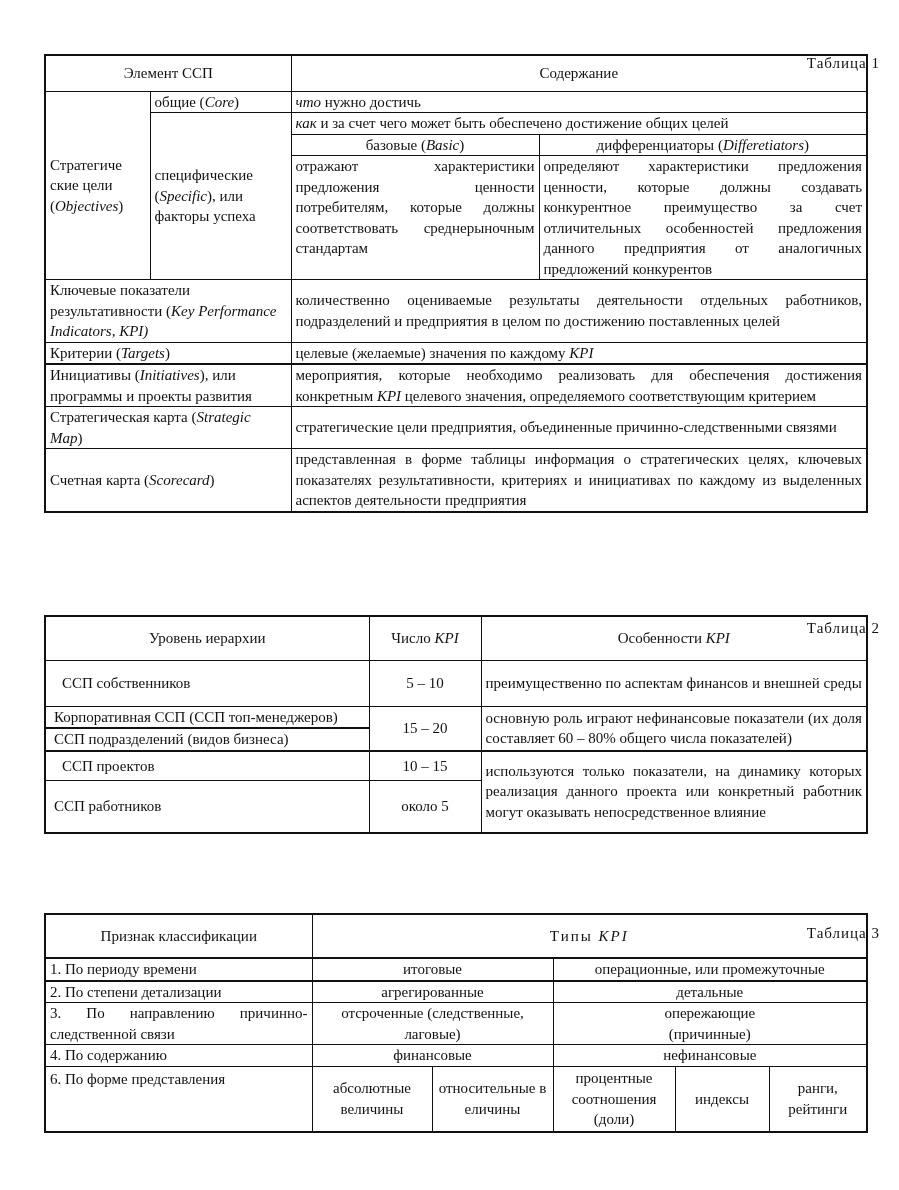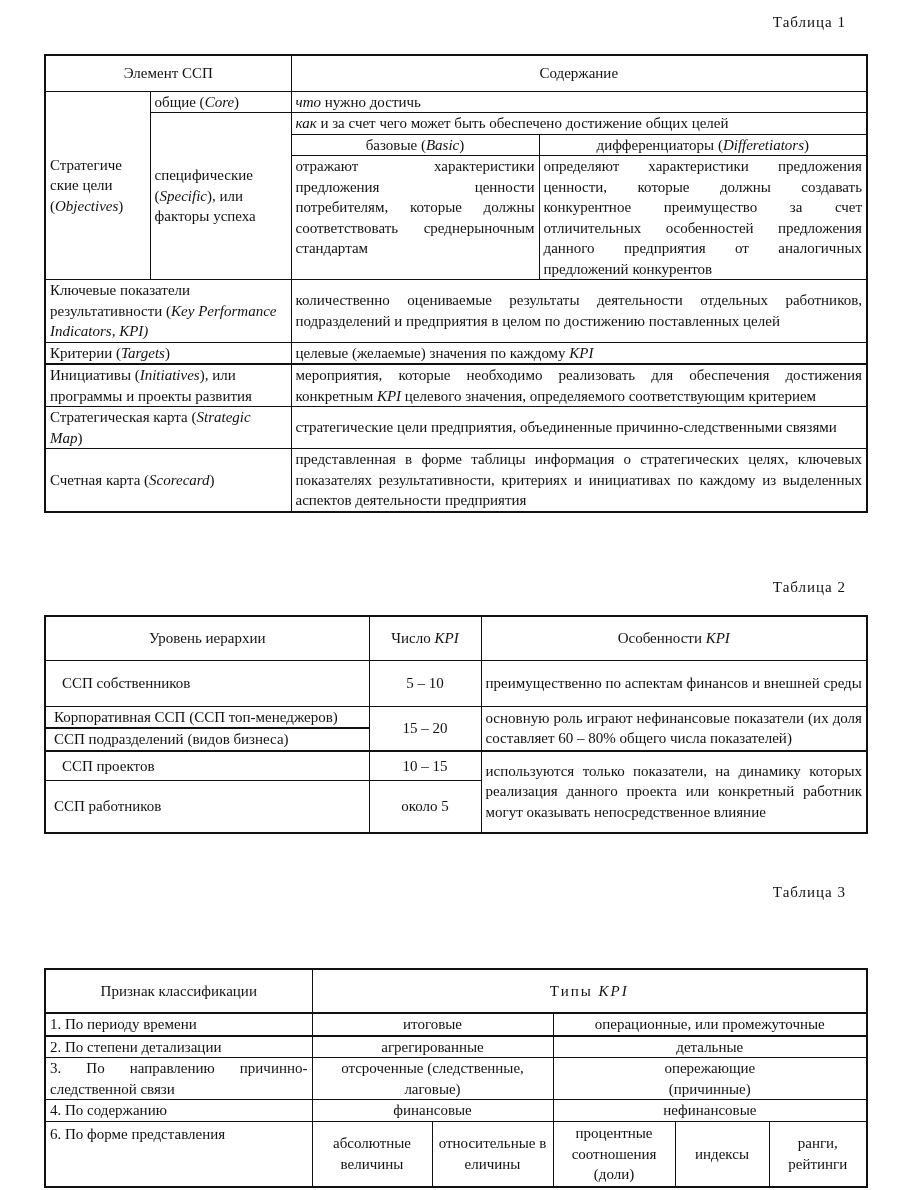--- a/index.html
+++ b/index.html
@@ -1,17 +1,17 @@
 <!DOCTYPE html>
 <html><head>
 <meta charset="utf-8">
 <style>
   html,body{margin:0;padding:0;background:#fff;}
   body{width:899px;height:1190px;position:relative;font-family:"Liberation Serif","DejaVu Serif",serif;color:#111;font-size:15px;}
-  .caption{position:absolute;right:53px;font-size:15px;letter-spacing:1px;}
+  .caption{position:absolute;right:19px;font-size:15px;letter-spacing:1px;margin-top:41px;}
   table{position:absolute;left:44px;width:822px;border-collapse:collapse;table-layout:fixed;}
   td{border:1px solid #111;padding:0 4px;vertical-align:middle;line-height:20.5px;}
   table{border:2px solid #111;}
   .c{text-align:center;}
   .jl{text-align:justify;}
   i{font-style:italic;}
   .hdr{height:36px;}
   .thick-top td{border-top:2px solid #111;}
 </style>
 </head>
@@ -102,21 +102,21 @@
     <td rowspan="2" class="jl">используются только показатели, на динамику которых реализация данного проекта или конкретный работник могут оказывать непосредственное влияние</td>
   </tr>
   <tr style="height:52px">
     <td style="padding-left:8px">ССП работников</td>
     <td class="c">около 5</td>
   </tr>
 </tbody>
   </table>
 
 <div class="caption" style="top:884px;">Таблица 3</div>
-<table style="top:968px;border-radius:13px;">
+<table style="top:913px;border-radius:13px;">
   <colgroup>
       <col style="width:267px">
       <col style="width:120px">
       <col style="width:121px">
       <col style="width:122px">
       <col style="width:94px">
       <col style="width:98px">
     </colgroup>
   <tbody>
       <tr style="height:44px">

